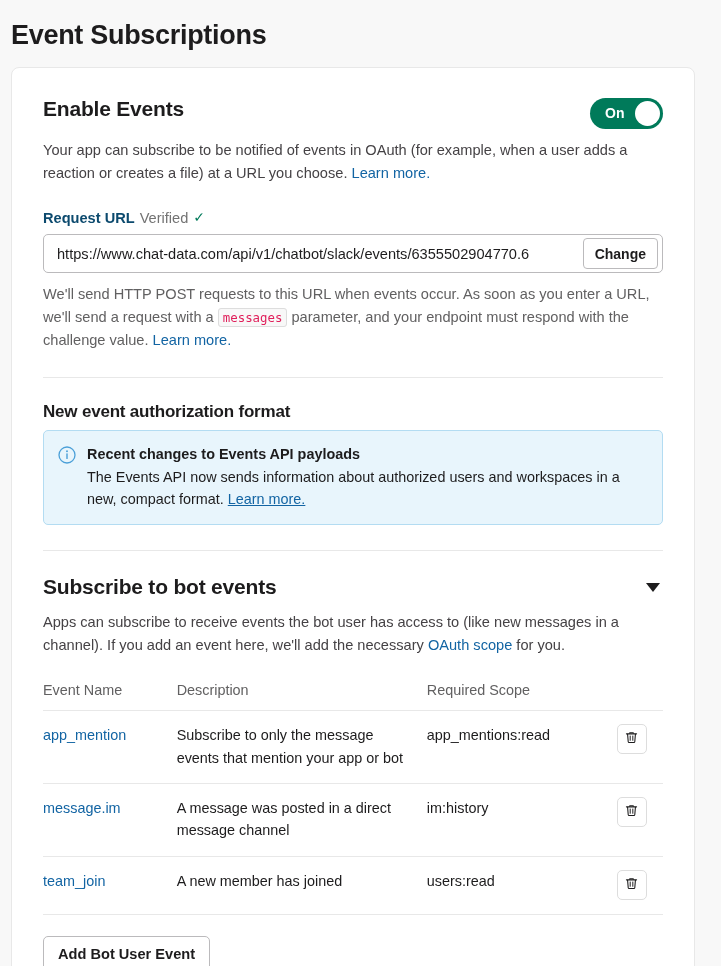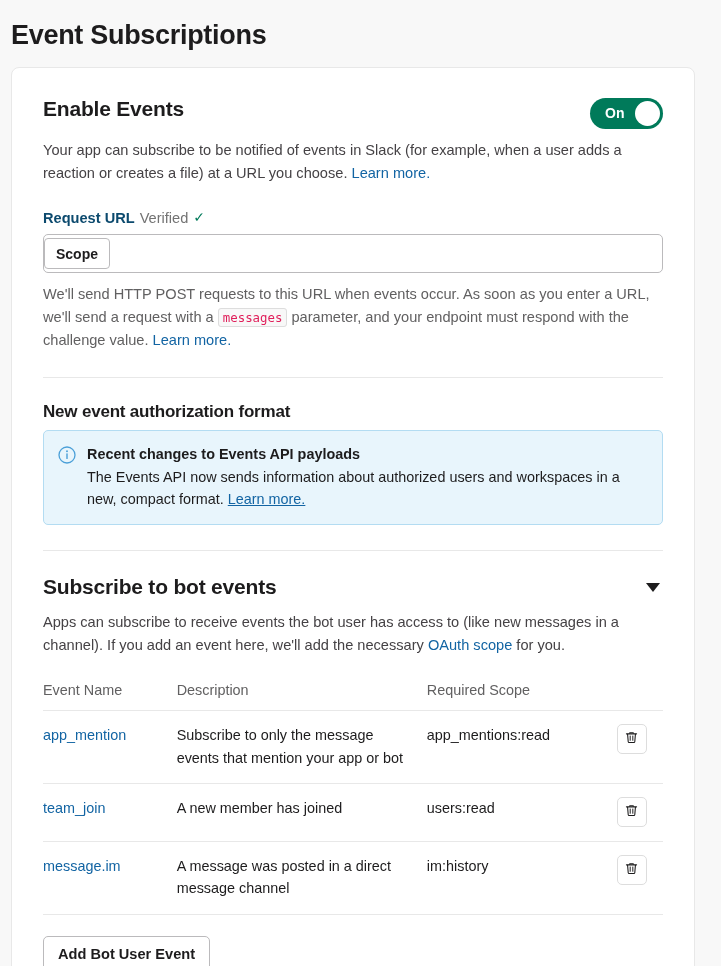--- a/index.html
+++ b/index.html
@@ -322,32 +322,33 @@
     <div class="row-between">
       <h2 class="section-title">Enable Events</h2>
 
       <div class="toggle">
         <span class="toggle-label">On</span>
         <span class="toggle-knob"></span>
       </div>
     </div>
 
     <p class="body-text">
-      <span>Your app can subscribe to be notified of events in Slack (for example, when a user adds a reaction or creates a file) at a URL you choose. </span><a class="link">Learn more.</a>
+      <span>Your app can subscribe to be notified of events in OAuth (for example, when a user adds a reaction or creates a file) at a URL you choose. </span><a class="link">Learn more.</a>
     </p>
 
     
     <div class="field-label-row">
       <span class="field-label">Request URL</span>
       <span class="verified">Verified</span>
       <span class="check">✓</span>
     </div>
 
     <div class="url-wrap">
-      <button class="change-btn">Scope</button>
+      <input class="url-input" type="text" readonly="" value="https://www.chat-data.com/api/v1/chatbot/slack/events/6355502904770.6" style="">
+      <button class="change-btn">Change</button>
     </div>
 
     <p class="body-text muted">
       <span>We'll send HTTP POST requests to this URL when events occur. As soon as you enter a URL, we'll send a request with a </span><code class="inline-code">messages</code><span> parameter, and your endpoint must respond with the challenge value. </span><a class="link">Learn more.</a>
     </p>
 
     <hr class="divider">
 
     
     <h3 class="section-title sub" style="margin-top:23px;">New event authorization format</h3>
@@ -410,55 +411,55 @@
                   <path d="M6.1 4.1V2.9h3.8v1.2" stroke="#1d1c1d" stroke-width="1.15" fill="none" stroke-linejoin="round"></path>
                   <path d="M3.8 4.1l.7 8.4a.9.9 0 0 0 .9.8h5.2a.9.9 0 0 0 .9-.8l.7-8.4" stroke="#1d1c1d" stroke-width="1.15" fill="none" stroke-linejoin="round"></path>
                   <path d="M6.6 6.4v4.6M9.4 6.4v4.6" stroke="#1d1c1d" stroke-width="1.05" stroke-linecap="round"></path>
                 </svg>
               </span>
             </button>
           </td>
         </tr>
         <tr>
           <td>
+            <a class="event-link">message.im</a>
+          </td>
+          <td>A message was posted in a direct message channel</td>
+          <td>im:history</td>
+          <td class="cell-action">
+            <button class="trash-btn">
+              <span>
+                <svg width="15" height="15" viewBox="0 0 16 16" aria-hidden="true">
+                  <path d="M2.6 4.1h10.8" stroke="#1d1c1d" stroke-width="1.15" stroke-linecap="round" fill="none"></path>
+                  <path d="M6.1 4.1V2.9h3.8v1.2" stroke="#1d1c1d" stroke-width="1.15" fill="none" stroke-linejoin="round"></path>
+                  <path d="M3.8 4.1l.7 8.4a.9.9 0 0 0 .9.8h5.2a.9.9 0 0 0 .9-.8l.7-8.4" stroke="#1d1c1d" stroke-width="1.15" fill="none" stroke-linejoin="round"></path>
+                  <path d="M6.6 6.4v4.6M9.4 6.4v4.6" stroke="#1d1c1d" stroke-width="1.05" stroke-linecap="round"></path>
+                </svg>
+              </span>
+            </button>
+          </td>
+        </tr>
+        <tr>
+          <td>
             <a class="event-link">team_join</a>
           </td>
           <td>A new member has joined</td>
           <td>users:read</td>
           <td class="cell-action">
             <button class="trash-btn">
               <span>
                 <svg width="15" height="15" viewBox="0 0 16 16" aria-hidden="true">
                   <path d="M2.6 4.1h10.8" stroke="#1d1c1d" stroke-width="1.15" stroke-linecap="round" fill="none"></path>
                   <path d="M6.1 4.1V2.9h3.8v1.2" stroke="#1d1c1d" stroke-width="1.15" fill="none" stroke-linejoin="round"></path>
                   <path d="M3.8 4.1l.7 8.4a.9.9 0 0 0 .9.8h5.2a.9.9 0 0 0 .9-.8l.7-8.4" stroke="#1d1c1d" stroke-width="1.15" fill="none" stroke-linejoin="round"></path>
                   <path d="M6.6 6.4v4.6M9.4 6.4v4.6" stroke="#1d1c1d" stroke-width="1.05" stroke-linecap="round"></path>
                 </svg>
               </span>
             </button>
           </td>
         </tr>
-        <tr>
-          <td>
-            <a class="event-link">message.im</a>
-          </td>
-          <td>A message was posted in a direct message channel</td>
-          <td>im:history</td>
-          <td class="cell-action">
-            <button class="trash-btn">
-              <span>
-                <svg width="15" height="15" viewBox="0 0 16 16" aria-hidden="true">
-                  <path d="M2.6 4.1h10.8" stroke="#1d1c1d" stroke-width="1.15" stroke-linecap="round" fill="none"></path>
-                  <path d="M6.1 4.1V2.9h3.8v1.2" stroke="#1d1c1d" stroke-width="1.15" fill="none" stroke-linejoin="round"></path>
-                  <path d="M3.8 4.1l.7 8.4a.9.9 0 0 0 .9.8h5.2a.9.9 0 0 0 .9-.8l.7-8.4" stroke="#1d1c1d" stroke-width="1.15" fill="none" stroke-linejoin="round"></path>
-                  <path d="M6.6 6.4v4.6M9.4 6.4v4.6" stroke="#1d1c1d" stroke-width="1.05" stroke-linecap="round"></path>
-                </svg>
-              </span>
-            </button>
-          </td>
-        </tr>
       </tbody>
     </table>
 
     <button class="add-btn">Add Bot User Event</button>
 
   </div>
 </div>
 
 </body></html>

